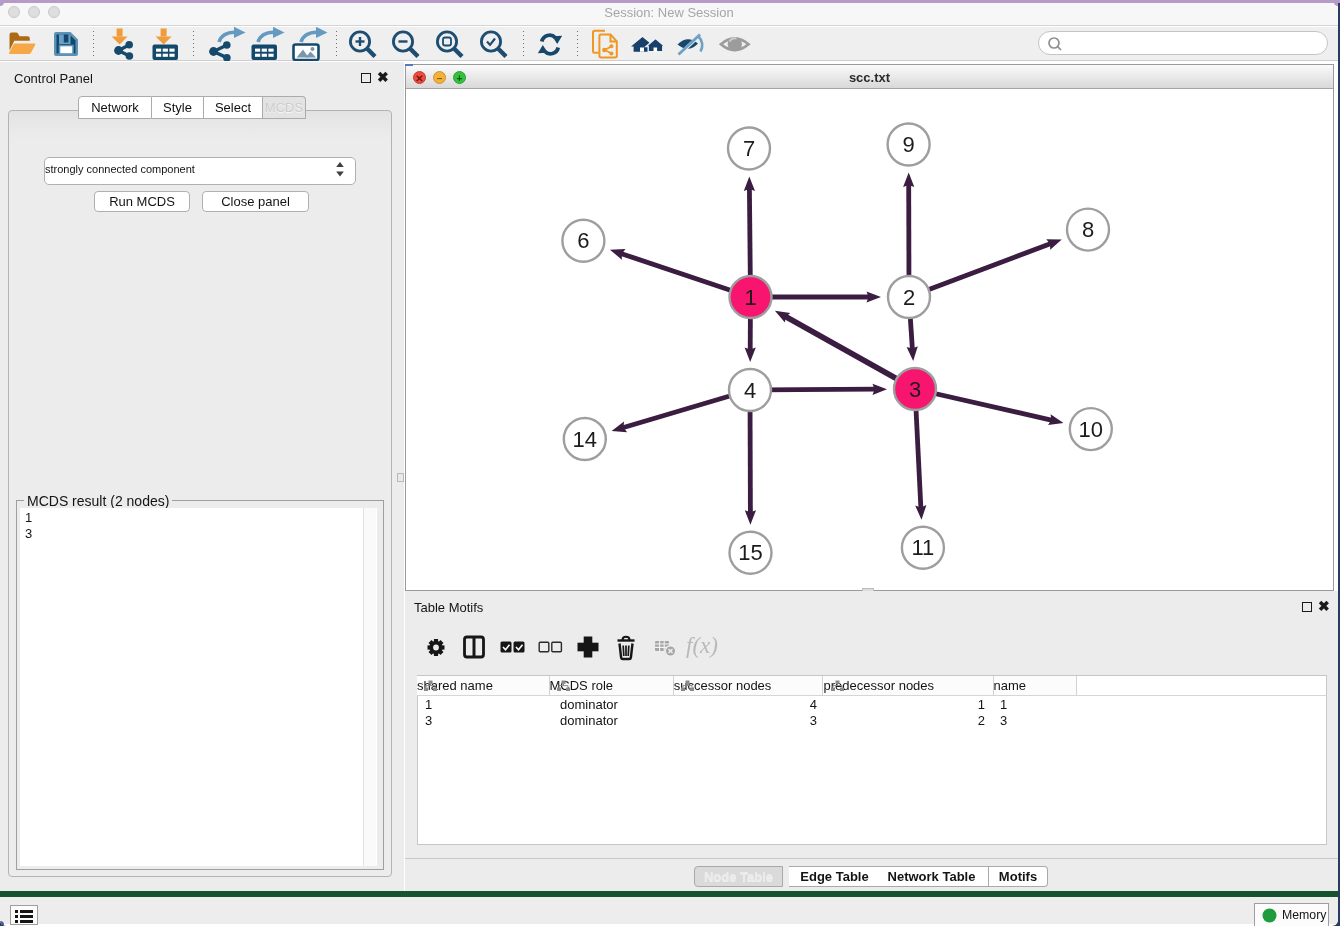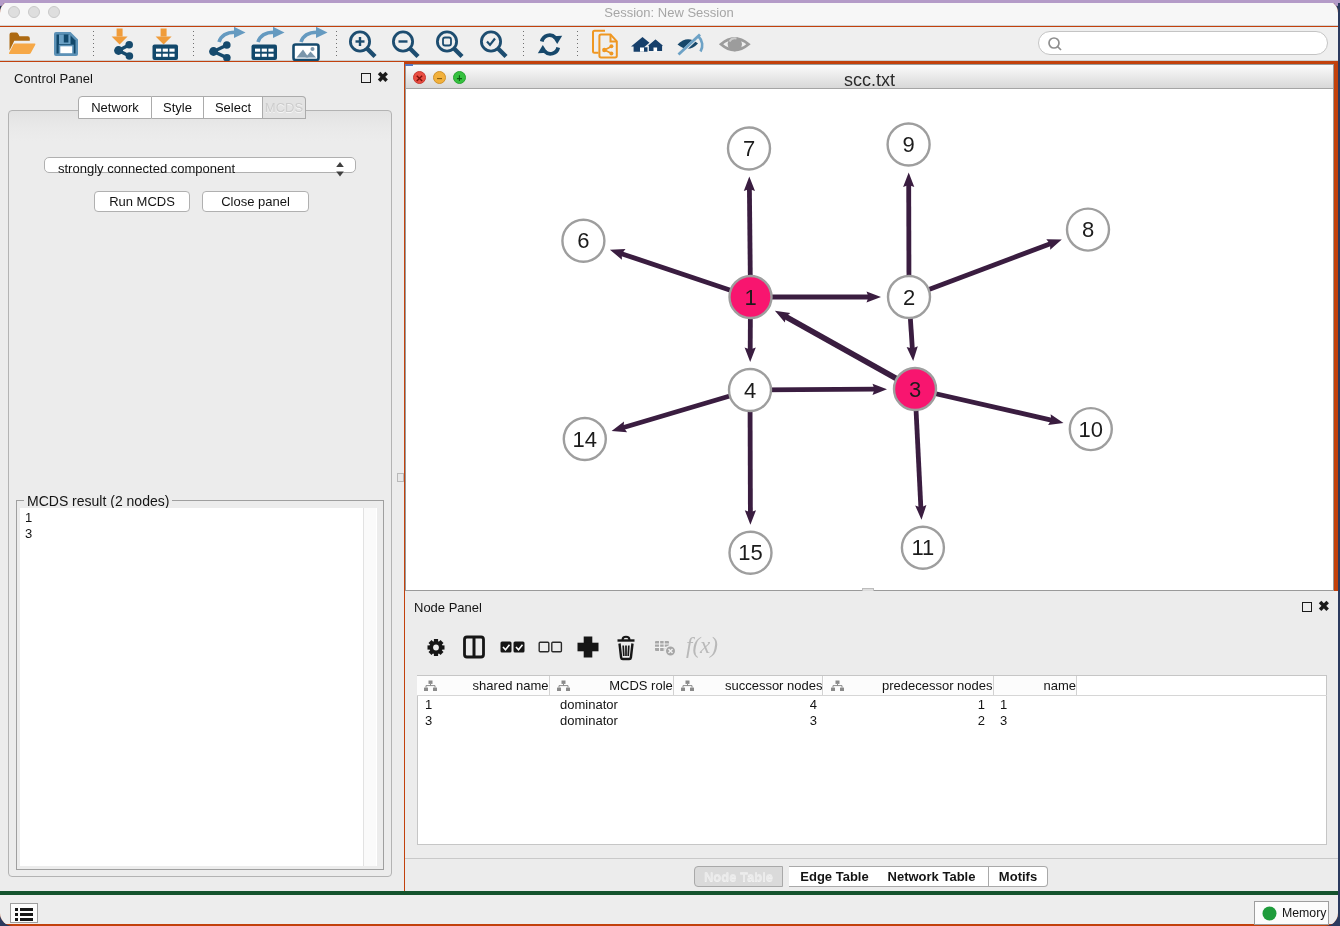--- a/index.html
+++ b/index.html
@@ -1,50 +1,50 @@
 <!DOCTYPE html>
 <html><head><meta charset="utf-8">
 <style>
 *{margin:0;padding:0;box-sizing:border-box}
 html,body{width:1340px;height:926px;overflow:hidden}
 body{background:#2b3a5e;font-family:"Liberation Sans",sans-serif;position:relative}
 .purp{position:absolute;left:0;top:0;width:1340px;height:3px;background:#b49bc8;z-index:9}
-#win{position:absolute;left:0;top:0;width:1338px;height:926px;background:#c2410c;border-radius:13px;overflow:hidden}
+#win{position:absolute;left:0;top:0;width:1338px;height:926px;background:#ffffff;border-radius:6px;overflow:hidden}
 .abs{position:absolute}
 #titlebar{left:0;top:0;width:1338px;height:26px;background:#f7f7f7;border-bottom:1px solid #d4d4d4}
 #titlebar .c{top:6px;width:12px;height:12px;background:#dedede;border:1px solid #c9c9c9;border-radius:50%}
 #ttext{left:0;top:5px;width:1338px;text-align:center;font-size:13px;color:#a6a6a6}
 #toolbar{left:0;top:27px;width:1338px;height:34px;background:#efefef;border-bottom:1px solid #cdcdcd}
 .sep{top:31px;width:1px;height:26px;background-image:repeating-linear-gradient(#707070 0 1.5px,transparent 1.5px 4px)}
 #search{left:1038px;top:31px;width:290px;height:24px;background:#fff;border:1px solid #c4c4c4;border-radius:12px}
 #cp{left:0;top:62px;width:404px;height:829px;background:#ececec}
 #cpTitle{left:14px;top:71px;font-size:13px;color:#141414}
 .winbtn{width:10px;height:10px;border:1.6px solid #1a1a1a}
 .xbtn{font-size:14px;font-weight:700;color:#1a1a1a}
 #cpBox{left:8px;top:110px;width:384px;height:767px;border:1px solid #b3b3b3;border-radius:4px;background:linear-gradient(#e2e2e2 0px,#e9e9e9 16px,#ececec 30px)}
 .tab{top:96px;height:23px;background:#fff;border:1px solid #ababab;font-size:13px;color:#111;text-align:center;line-height:21px}
 .tabsel{background:#e3e3e3;color:#cccccc;text-shadow:0 1px 0 #f5f5f5}
 #optlab{left:0;top:137px;width:400px;text-align:center;font-size:13px;color:#141414}
-#dd{left:44px;top:157px;width:312px;height:16px;background:#fff;border:1px solid #b0b0b0;border-radius:5px;font-size:13px;color:#141414;line-height:22px;padding-left:13px}
+#dd{left:44px;top:157px;width:312px;height:28px;background:#fff;border:1px solid #b0b0b0;border-radius:5px;font-size:11px;color:#141414;line-height:22px;padding-left:0}
 .btn{top:191px;height:21px;background:#fff;border:1px solid #b0b0b0;border-radius:4px;font-size:13px;color:#141414;text-align:center;line-height:19px}
 #fs{left:16px;top:500px;width:368px;height:370px;border:1px solid #9f9f9f}
 #fslab{left:24px;top:493px;background:#ececec;padding:0 3px;font-size:14px;color:#141414}
 #fsin{left:20px;top:508px;width:357px;height:358px;background:#fff;font-size:13px;color:#141414;line-height:16px;padding:2px 0 0 5px}
 #fssb{left:363px;top:508px;width:13px;height:358px;background:#fafafa;border-left:1px solid #e2e2e2}
 #netframe{left:405px;top:64px;width:929px;height:527px;border:1px solid #9a9a9a;background:#fff}
 #nettitle{left:0;top:0;width:927px;height:24px;background:linear-gradient(#fbfbfb,#d8d8d8);border-bottom:1px solid #a5a5a5}
 .mac{top:6px;width:13px;height:13px;border-radius:50%;text-align:center;font-size:10px;font-weight:700;line-height:13px}
-#netname{left:0;top:5px;width:927px;text-align:center;font-size:18px;font-weight:400;color:#2b2b2b}
+#netname{left:0;top:5px;width:927px;text-align:center;font-size:13px;font-weight:700;color:#2b2b2b}
 #tp{left:405px;top:591px;width:933px;height:300px;background:#ececec}
 #tpTitle{left:9px;top:9px;font-size:13px;color:#141414}
 #tbl{left:12px;top:84px;width:910px;height:170px;background:#fff;border:1px solid #c6c6c6}
-.hcell{top:85px;height:19px;border-right:1px solid #d2d2d2;font-size:13px;color:#141414;text-align:right;line-height:19px;background:#fcfcfc}
+.hcell{top:85px;height:19px;border-right:1px solid #d2d2d2;font-size:13px;color:#141414;text-align:left;line-height:19px;background:#fcfcfc}
 .trow{font-size:13px;color:#141414;height:16px}
 .btab{top:275px;height:21px;background:#fff;border:1px solid #a9a9a9;font-size:13px;font-weight:700;color:#141414;text-align:center;line-height:19px}
-#status{left:0;top:891px;width:1338px;height:33px;background:#ededed;border-top:4px solid #14532d}
+#status{left:0;top:891px;width:1338px;height:33px;background:#ededed;border-top:6px solid #14532d}
 #mem{left:1254px;top:6px;width:75px;height:24px;background:#fcfcfc;border:1px solid #9e9e9e;font-size:13px;color:#141414}
 #lbtn{left:10px;top:8px;width:28px;height:20px;background:#fcfcfc;border:1px solid #9e9e9e}
 </style></head><body>
 <div class="purp"></div>
 <div class="abs" style="left:0;top:0;width:4px;height:6px;background:#b49bc8;border-radius:0 0 7px 0;z-index:8"></div>
 <div class="abs" style="left:1334px;top:0;width:4px;height:6px;background:#b49bc8;border-radius:0 0 0 7px;z-index:8"></div>
 <div id="win">
 <div class="abs" id="titlebar">
 <div class="abs c" style="left:8px"></div>
       <div class="abs c" style="left:28px"></div>
@@ -255,21 +255,21 @@
 <text x="516.9" y="467.4" text-anchor="middle" font-size="22" fill="#1c1c1c">11</text>
 <circle cx="178.8" cy="351.0" r="21" fill="#ffffff" stroke="#9e9e9e" stroke-width="2.4"></circle>
 <text x="178.8" y="358.6" text-anchor="middle" font-size="22" fill="#1c1c1c">14</text>
 <circle cx="344.5" cy="464.7" r="21" fill="#ffffff" stroke="#9e9e9e" stroke-width="2.4"></circle>
 <text x="344.5" y="472.3" text-anchor="middle" font-size="22" fill="#1c1c1c">15</text>
 </svg>
 </div>
 <div class="abs" style="left:862px;top:588px;width:12px;height:5px;background:#dcdcdc;border:1px solid #bdbdbd"></div>
 <div class="abs" id="tp">
 <div class="abs" id="tbl"></div>
-<div class="abs" id="tpTitle">Node Panel</div>
+<div class="abs" id="tpTitle">Table Motifs</div>
 <div class="abs winbtn" style="left:897px;top:11px"></div>
 <div class="abs xbtn" style="left:913px;top:7px">✖</div>
 <svg class="abs" style="left:0;top:9px" width="933" height="70">
 <g fill="#161616">
 <rect x="28.9" y="39" width="4.2" height="17" transform="rotate(0 31 47.5)"></rect>
 <rect x="28.9" y="39" width="4.2" height="17" transform="rotate(45 31 47.5)"></rect>
 <rect x="28.9" y="39" width="4.2" height="17" transform="rotate(90 31 47.5)"></rect>
 <rect x="28.9" y="39" width="4.2" height="17" transform="rotate(135 31 47.5)"></rect>
 <circle cx="31" cy="47.5" r="6.6"></circle>
 <circle cx="31" cy="47.5" r="2.9" fill="#ececec"></circle>

